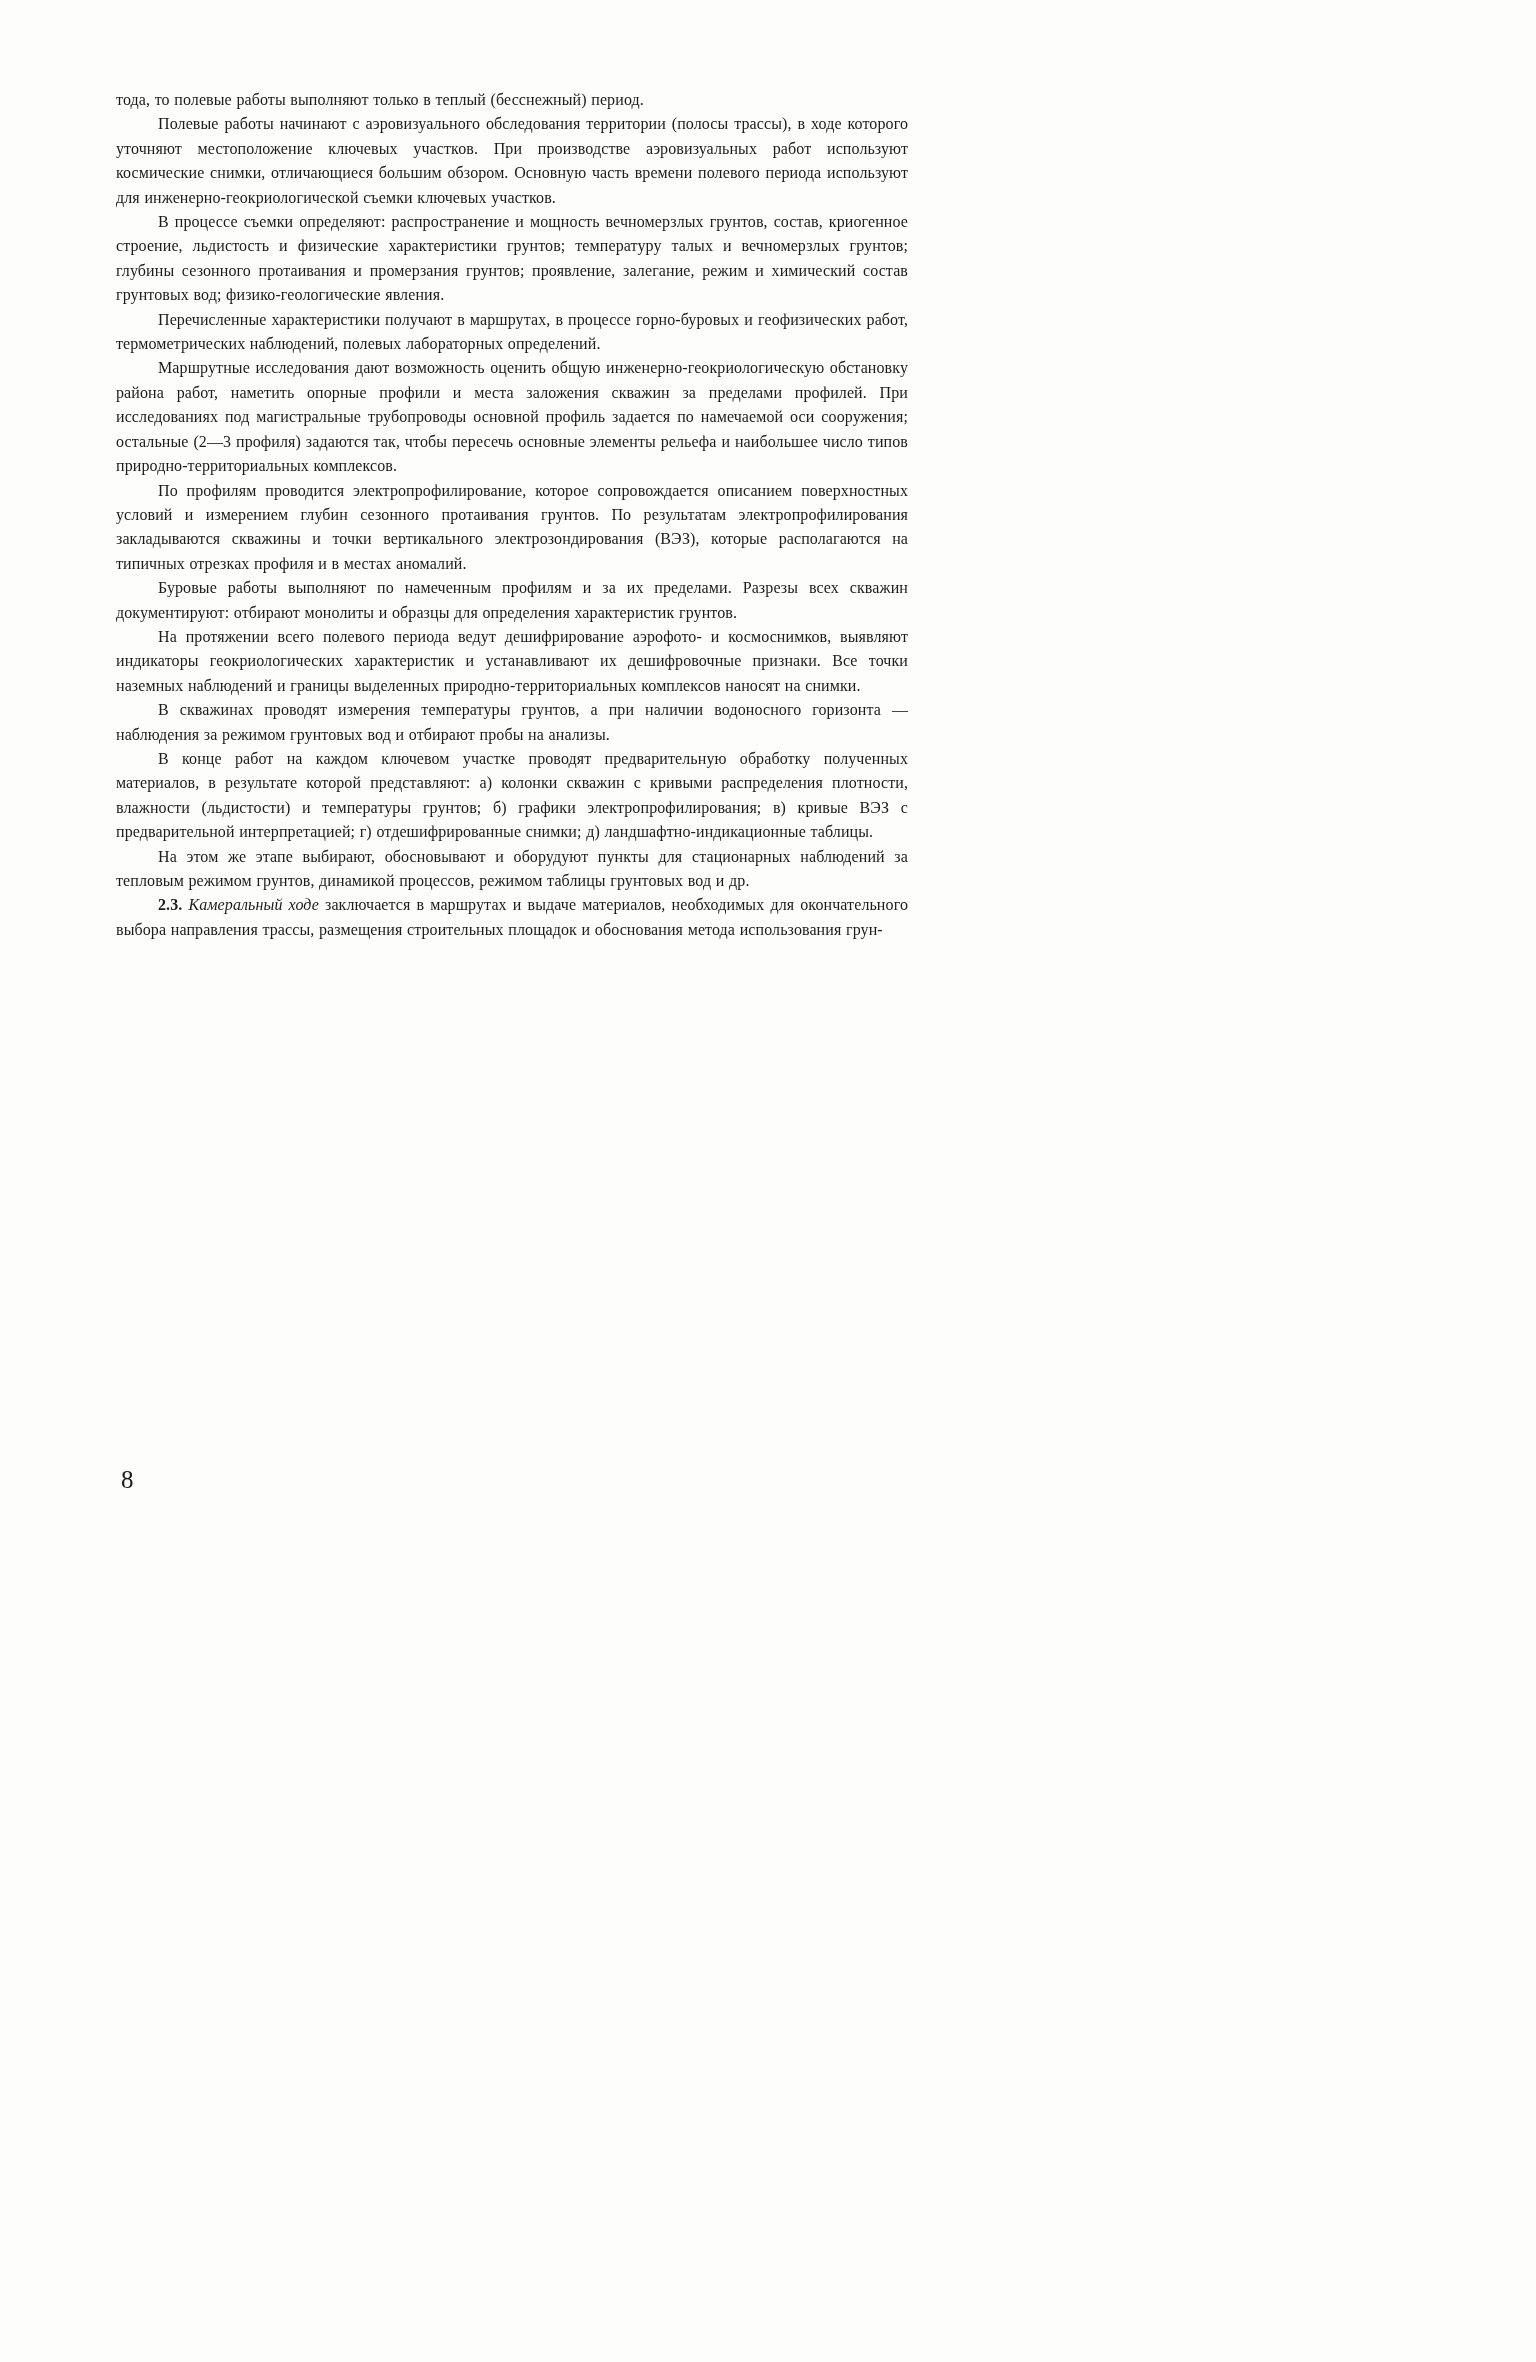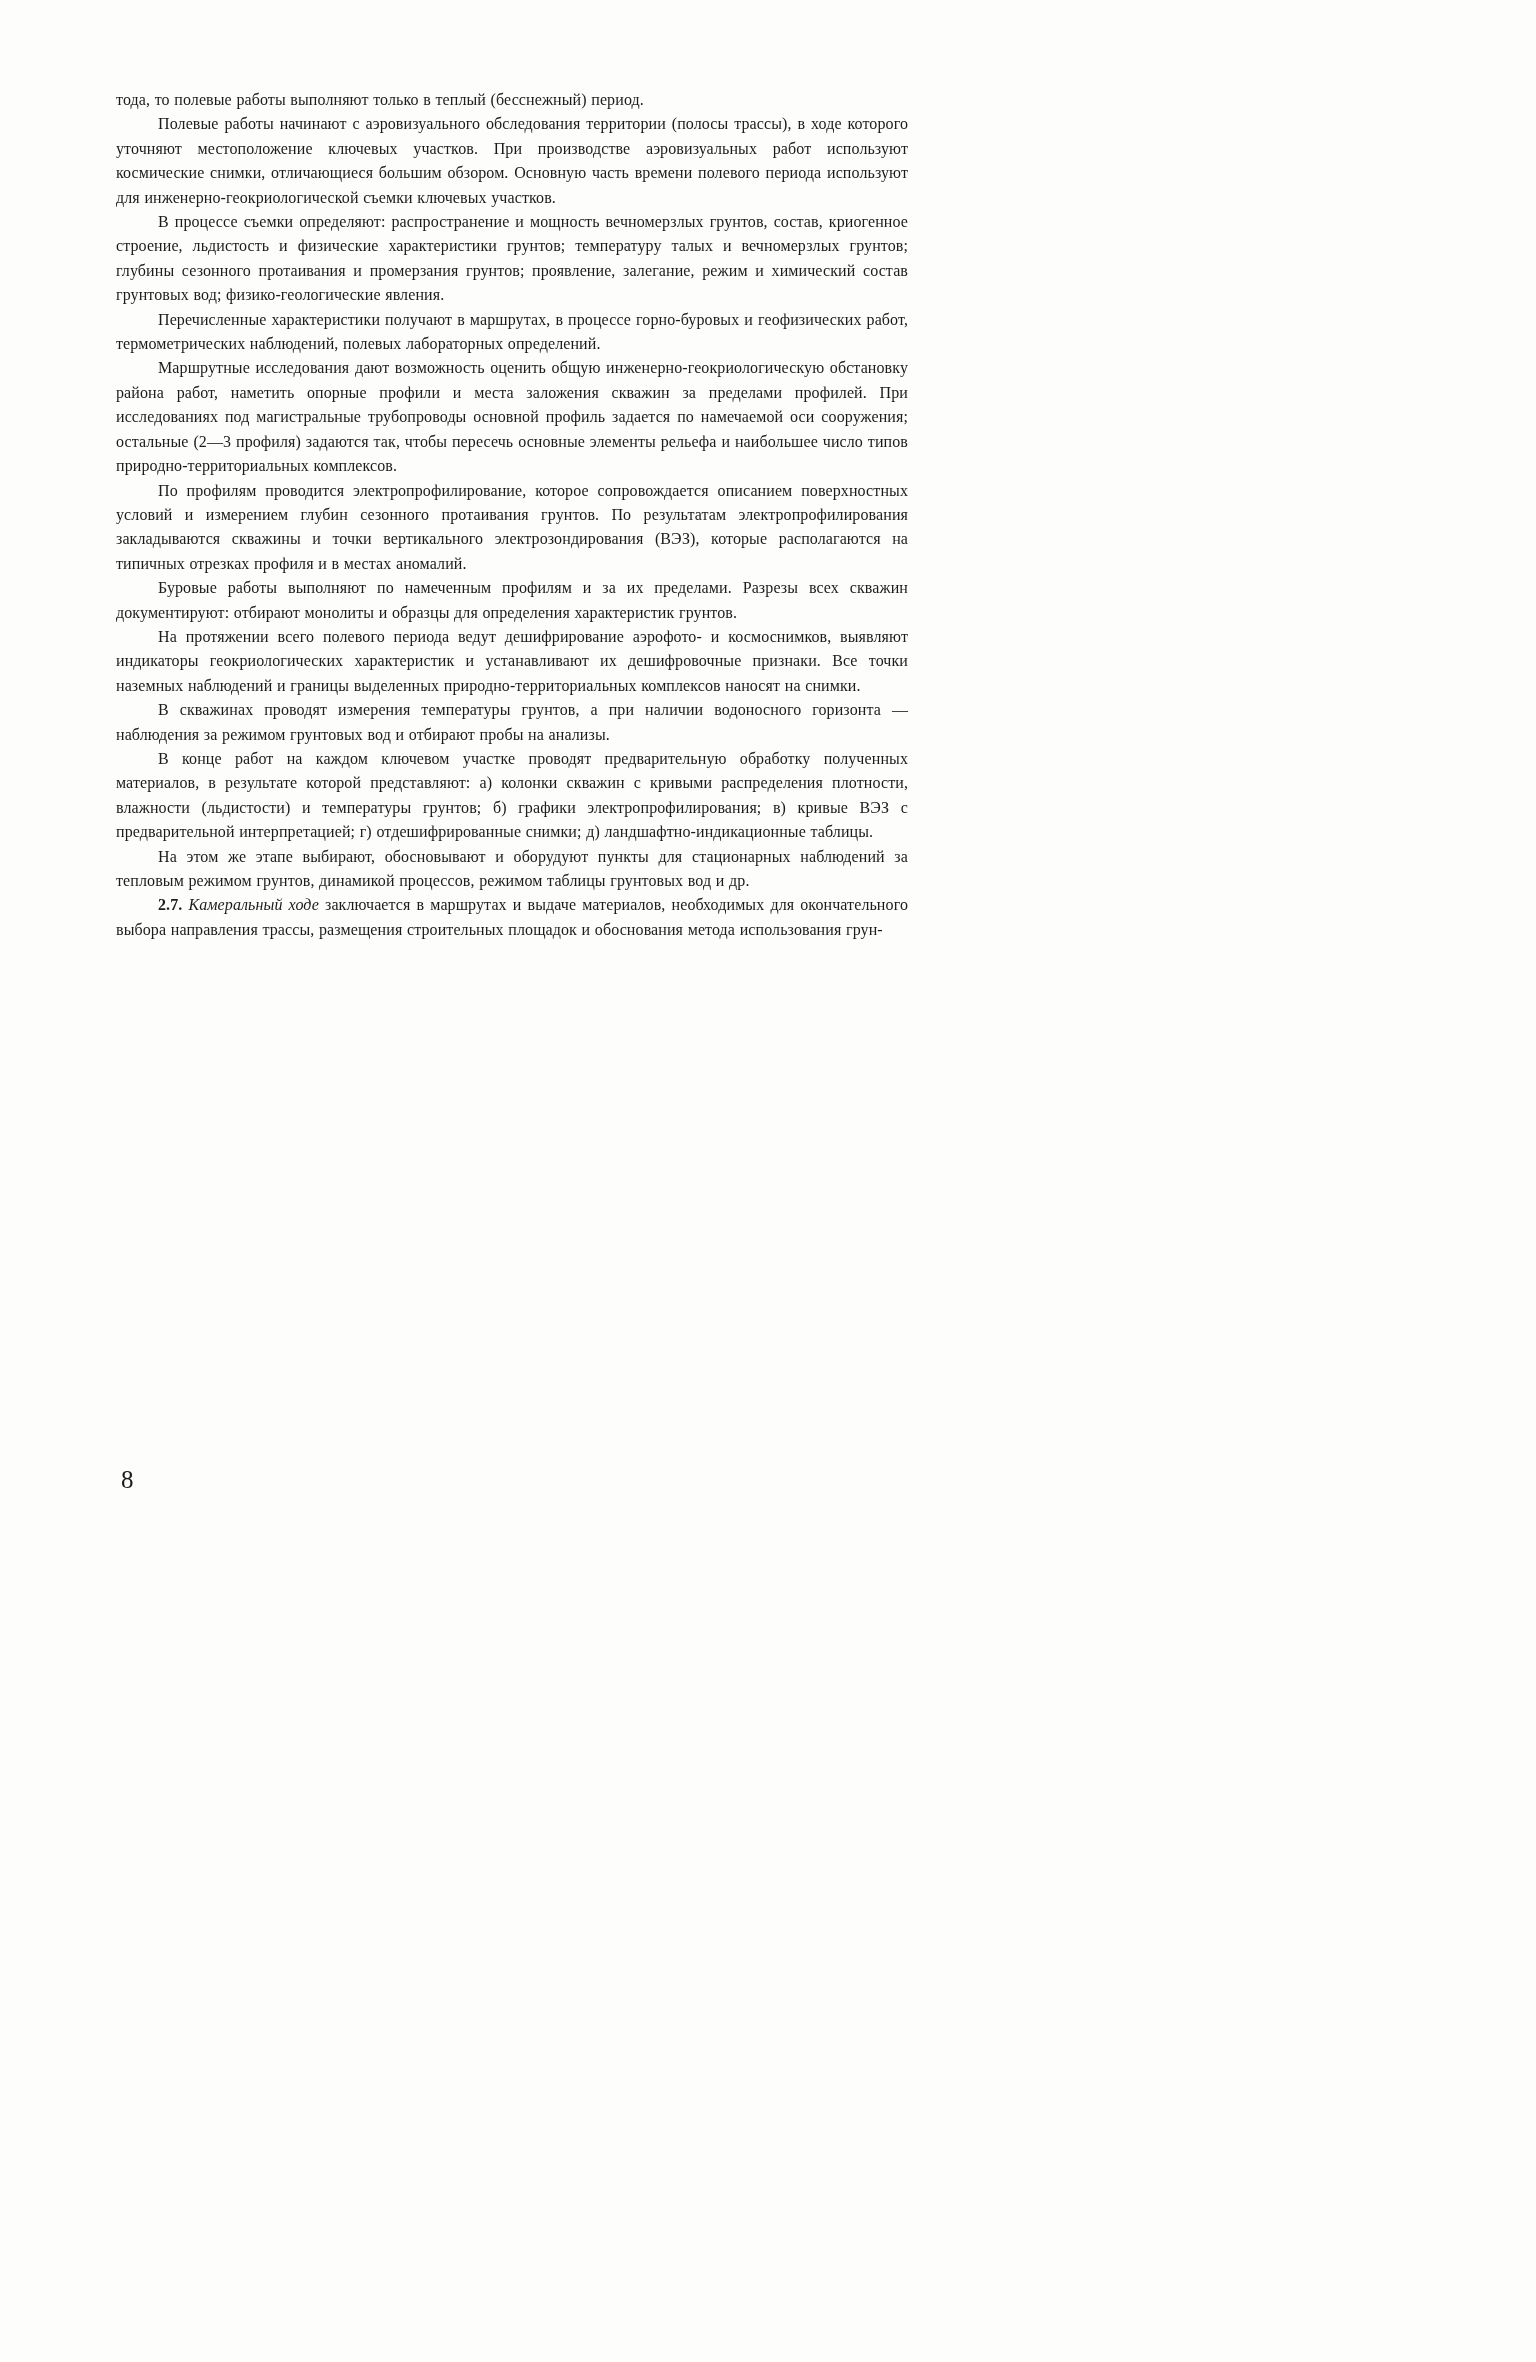--- a/index.html
+++ b/index.html
@@ -61,20 +61,20 @@
     <p>В процессе съемки определяют: распространение и мощность вечномерзлых грунтов, состав, криогенное строение, льдистость и физические характеристики грунтов; температуру талых и вечномерзлых грунтов; глубины сезонного протаивания и промерзания грунтов; проявление, залегание, режим и химический состав грунтовых вод; физико-геологические явления.</p>
     <p>Перечисленные характеристики получают в маршрутах, в процессе горно-буровых и геофизических работ, термометрических наблюдений, полевых лабораторных определений.</p>
     <p>Маршрутные исследования дают возможность оценить общую инженерно-геокриологическую обстановку района работ, наметить опорные профили и места заложения скважин за пределами профилей. При исследованиях под магистральные трубопроводы основной профиль задается по намечаемой оси сооружения; остальные (2—3 профиля) задаются так, чтобы пересечь основные элементы рельефа и наибольшее число типов природно-территориальных комплексов.</p>
     <p>По профилям проводится электропрофилирование, которое сопровождается описанием поверхностных условий и измерением глубин сезонного протаивания грунтов. По результатам электропрофилирования закладываются скважины и точки вертикального электрозондирования (ВЭЗ), которые располагаются на типичных отрезках профиля и в местах аномалий.</p>
     <p>Буровые работы выполняют по намеченным профилям и за их пределами. Разрезы всех скважин документируют: отбирают монолиты и образцы для определения характеристик грунтов.</p>
     <p>На протяжении всего полевого периода ведут дешифрирование аэрофото- и космоснимков, выявляют индикаторы геокриологических характеристик и устанавливают их дешифровочные признаки. Все точки наземных наблюдений и границы выделенных природно-территориальных комплексов наносят на снимки.</p>
     <p>В скважинах проводят измерения температуры грунтов, а при наличии водоносного горизонта — наблюдения за режимом грунтовых вод и отбирают пробы на анализы.</p>
     <p>В конце работ на каждом ключевом участке проводят предварительную обработку полученных материалов, в результате которой представляют: а) колонки скважин с кривыми распределения плотности, влажности (льдистости) и температуры грунтов; б) графики электропрофилирования; в) кривые ВЭЗ с предварительной интерпретацией; г) отдешифрированные снимки; д) ландшафтно-индикационные таблицы.</p>
     <p>На этом же этапе выбирают, обосновывают и оборудуют пункты для стационарных наблюдений за тепловым режимом грунтов, динамикой процессов, режимом таблицы грунтовых вод и др.</p>
     <p>
-      <span class="section-number">2.7.</span>
+      <span class="section-number">2.3.</span>
       <span class="section-title">Камеральный ходе</span><span> заключается в маршрутах и выдаче материалов, необходимых для окончательного выбора направления трассы, размещения строительных площадок и обоснования метода использования грун-</span>
     </p>
   </main>
 
   <div class="page-number">8</div>
 
 </div>
 
 </body></html>

